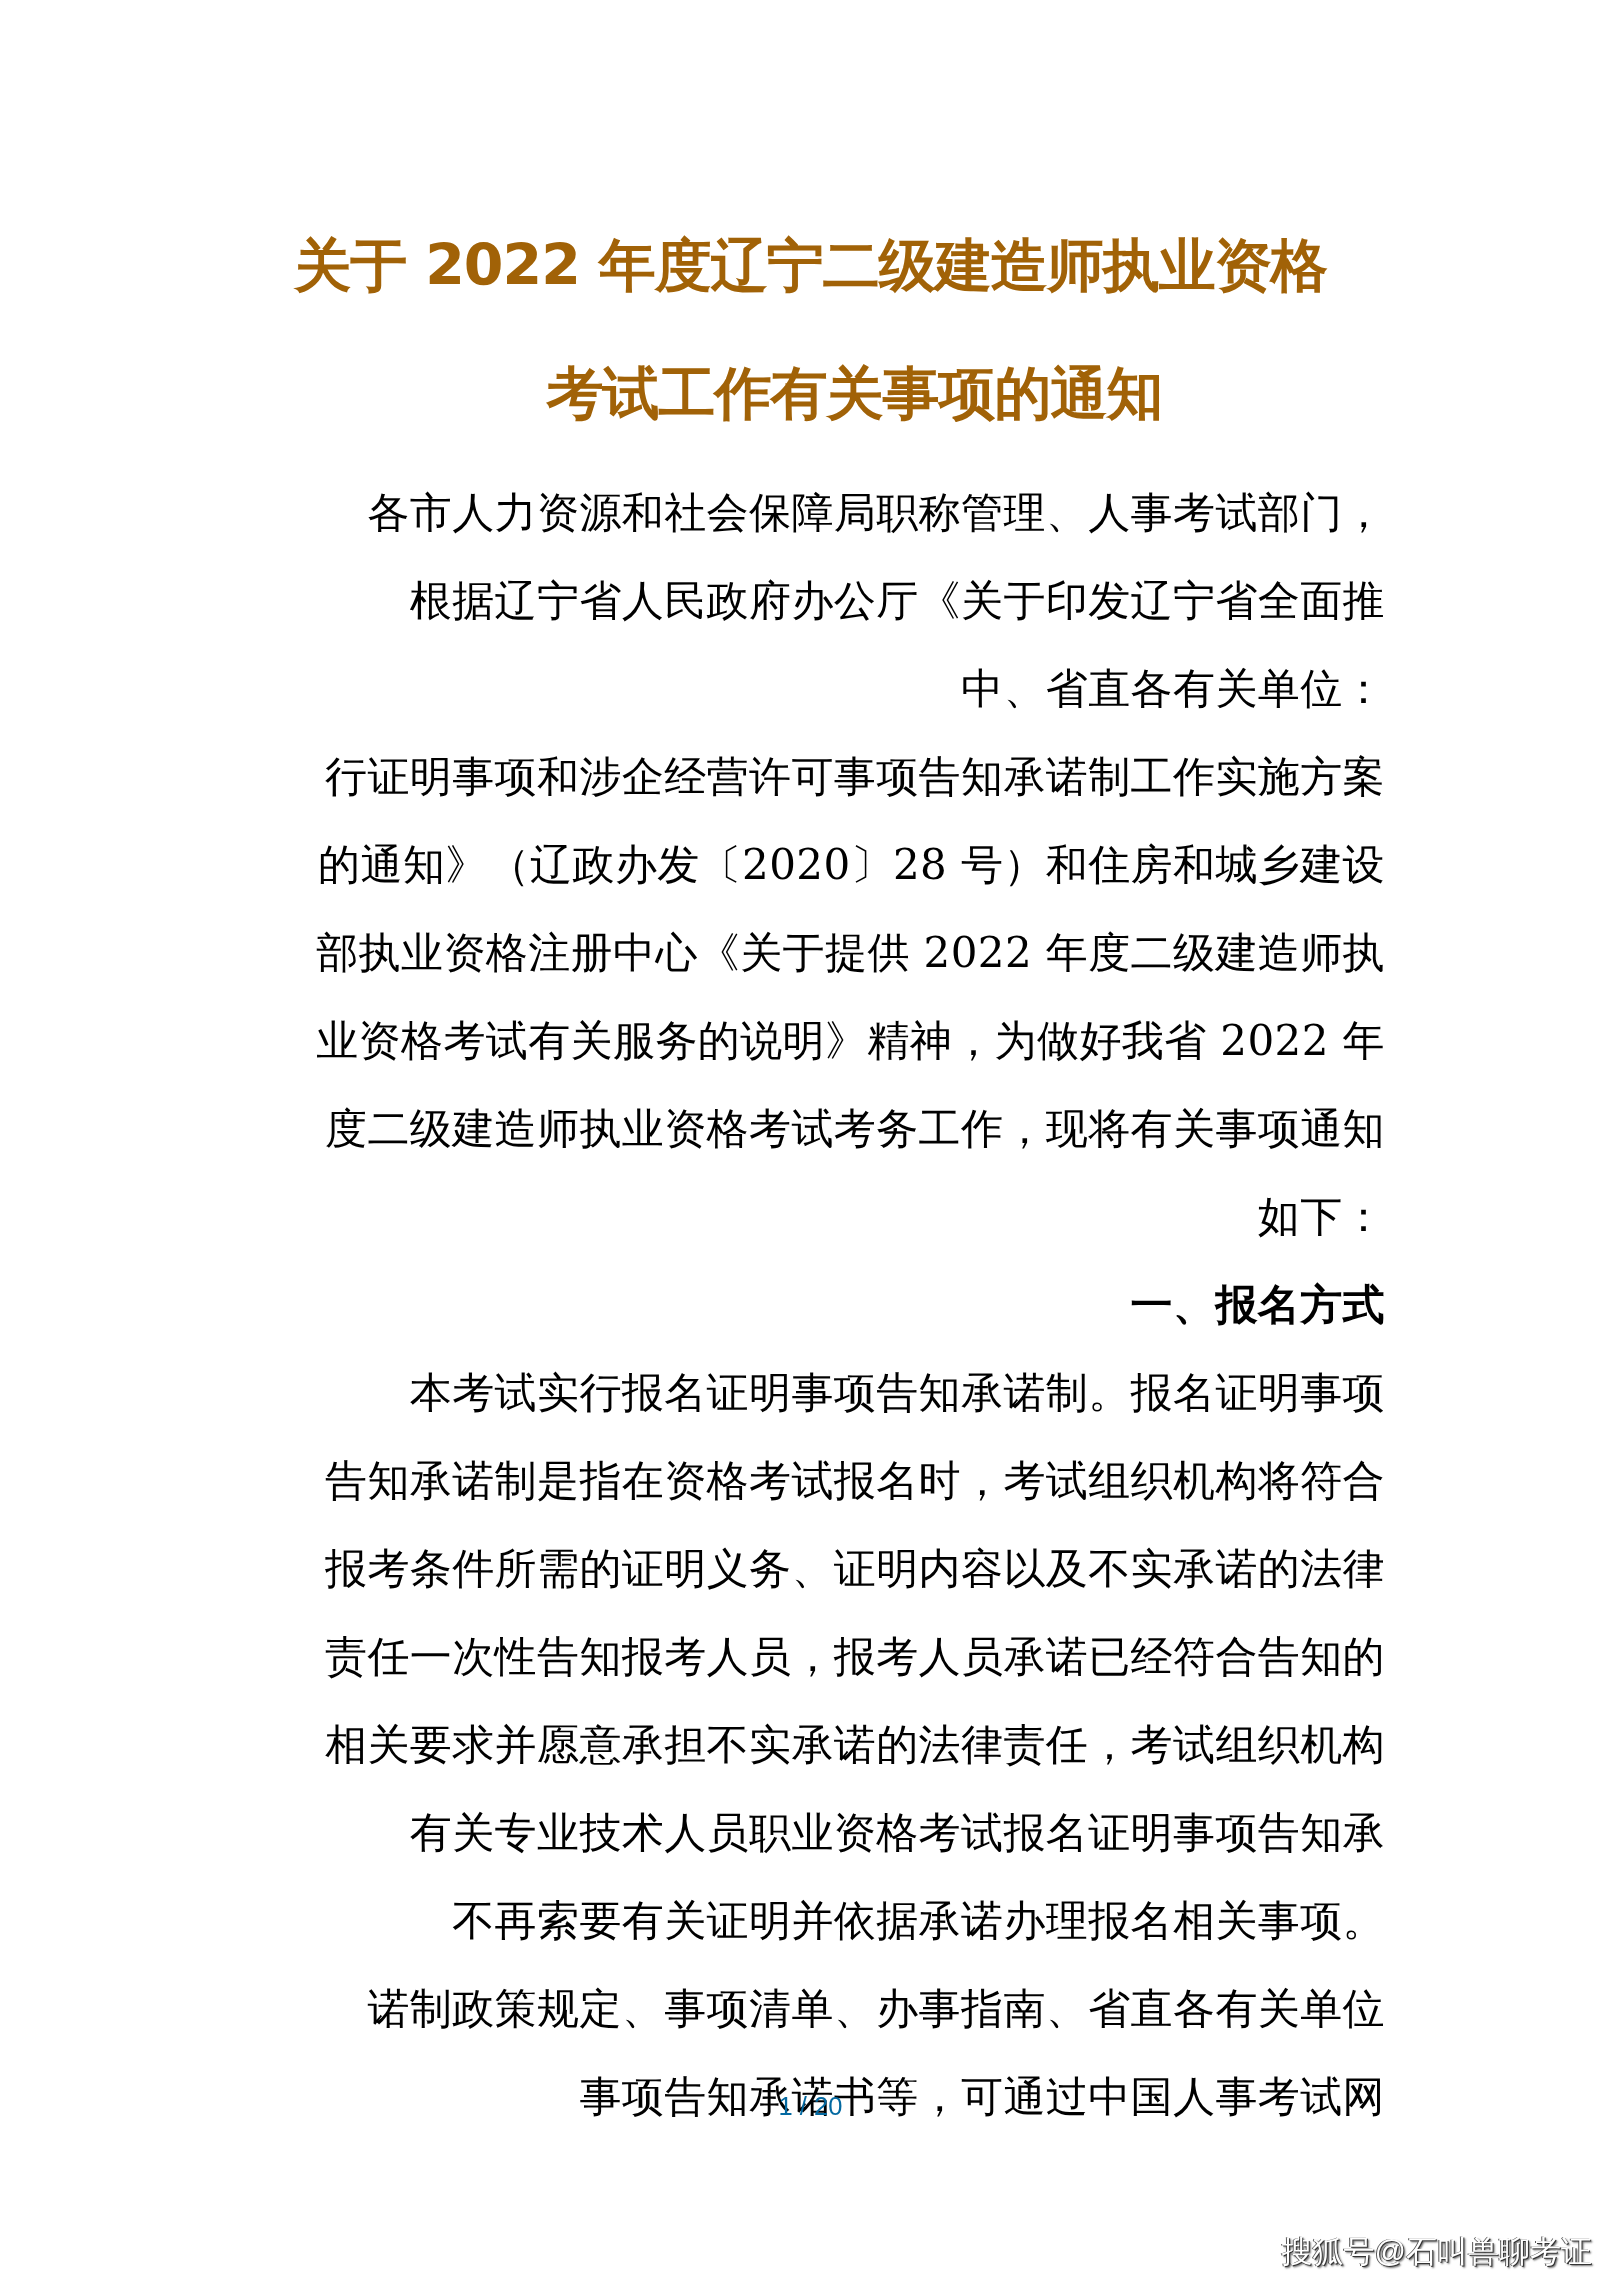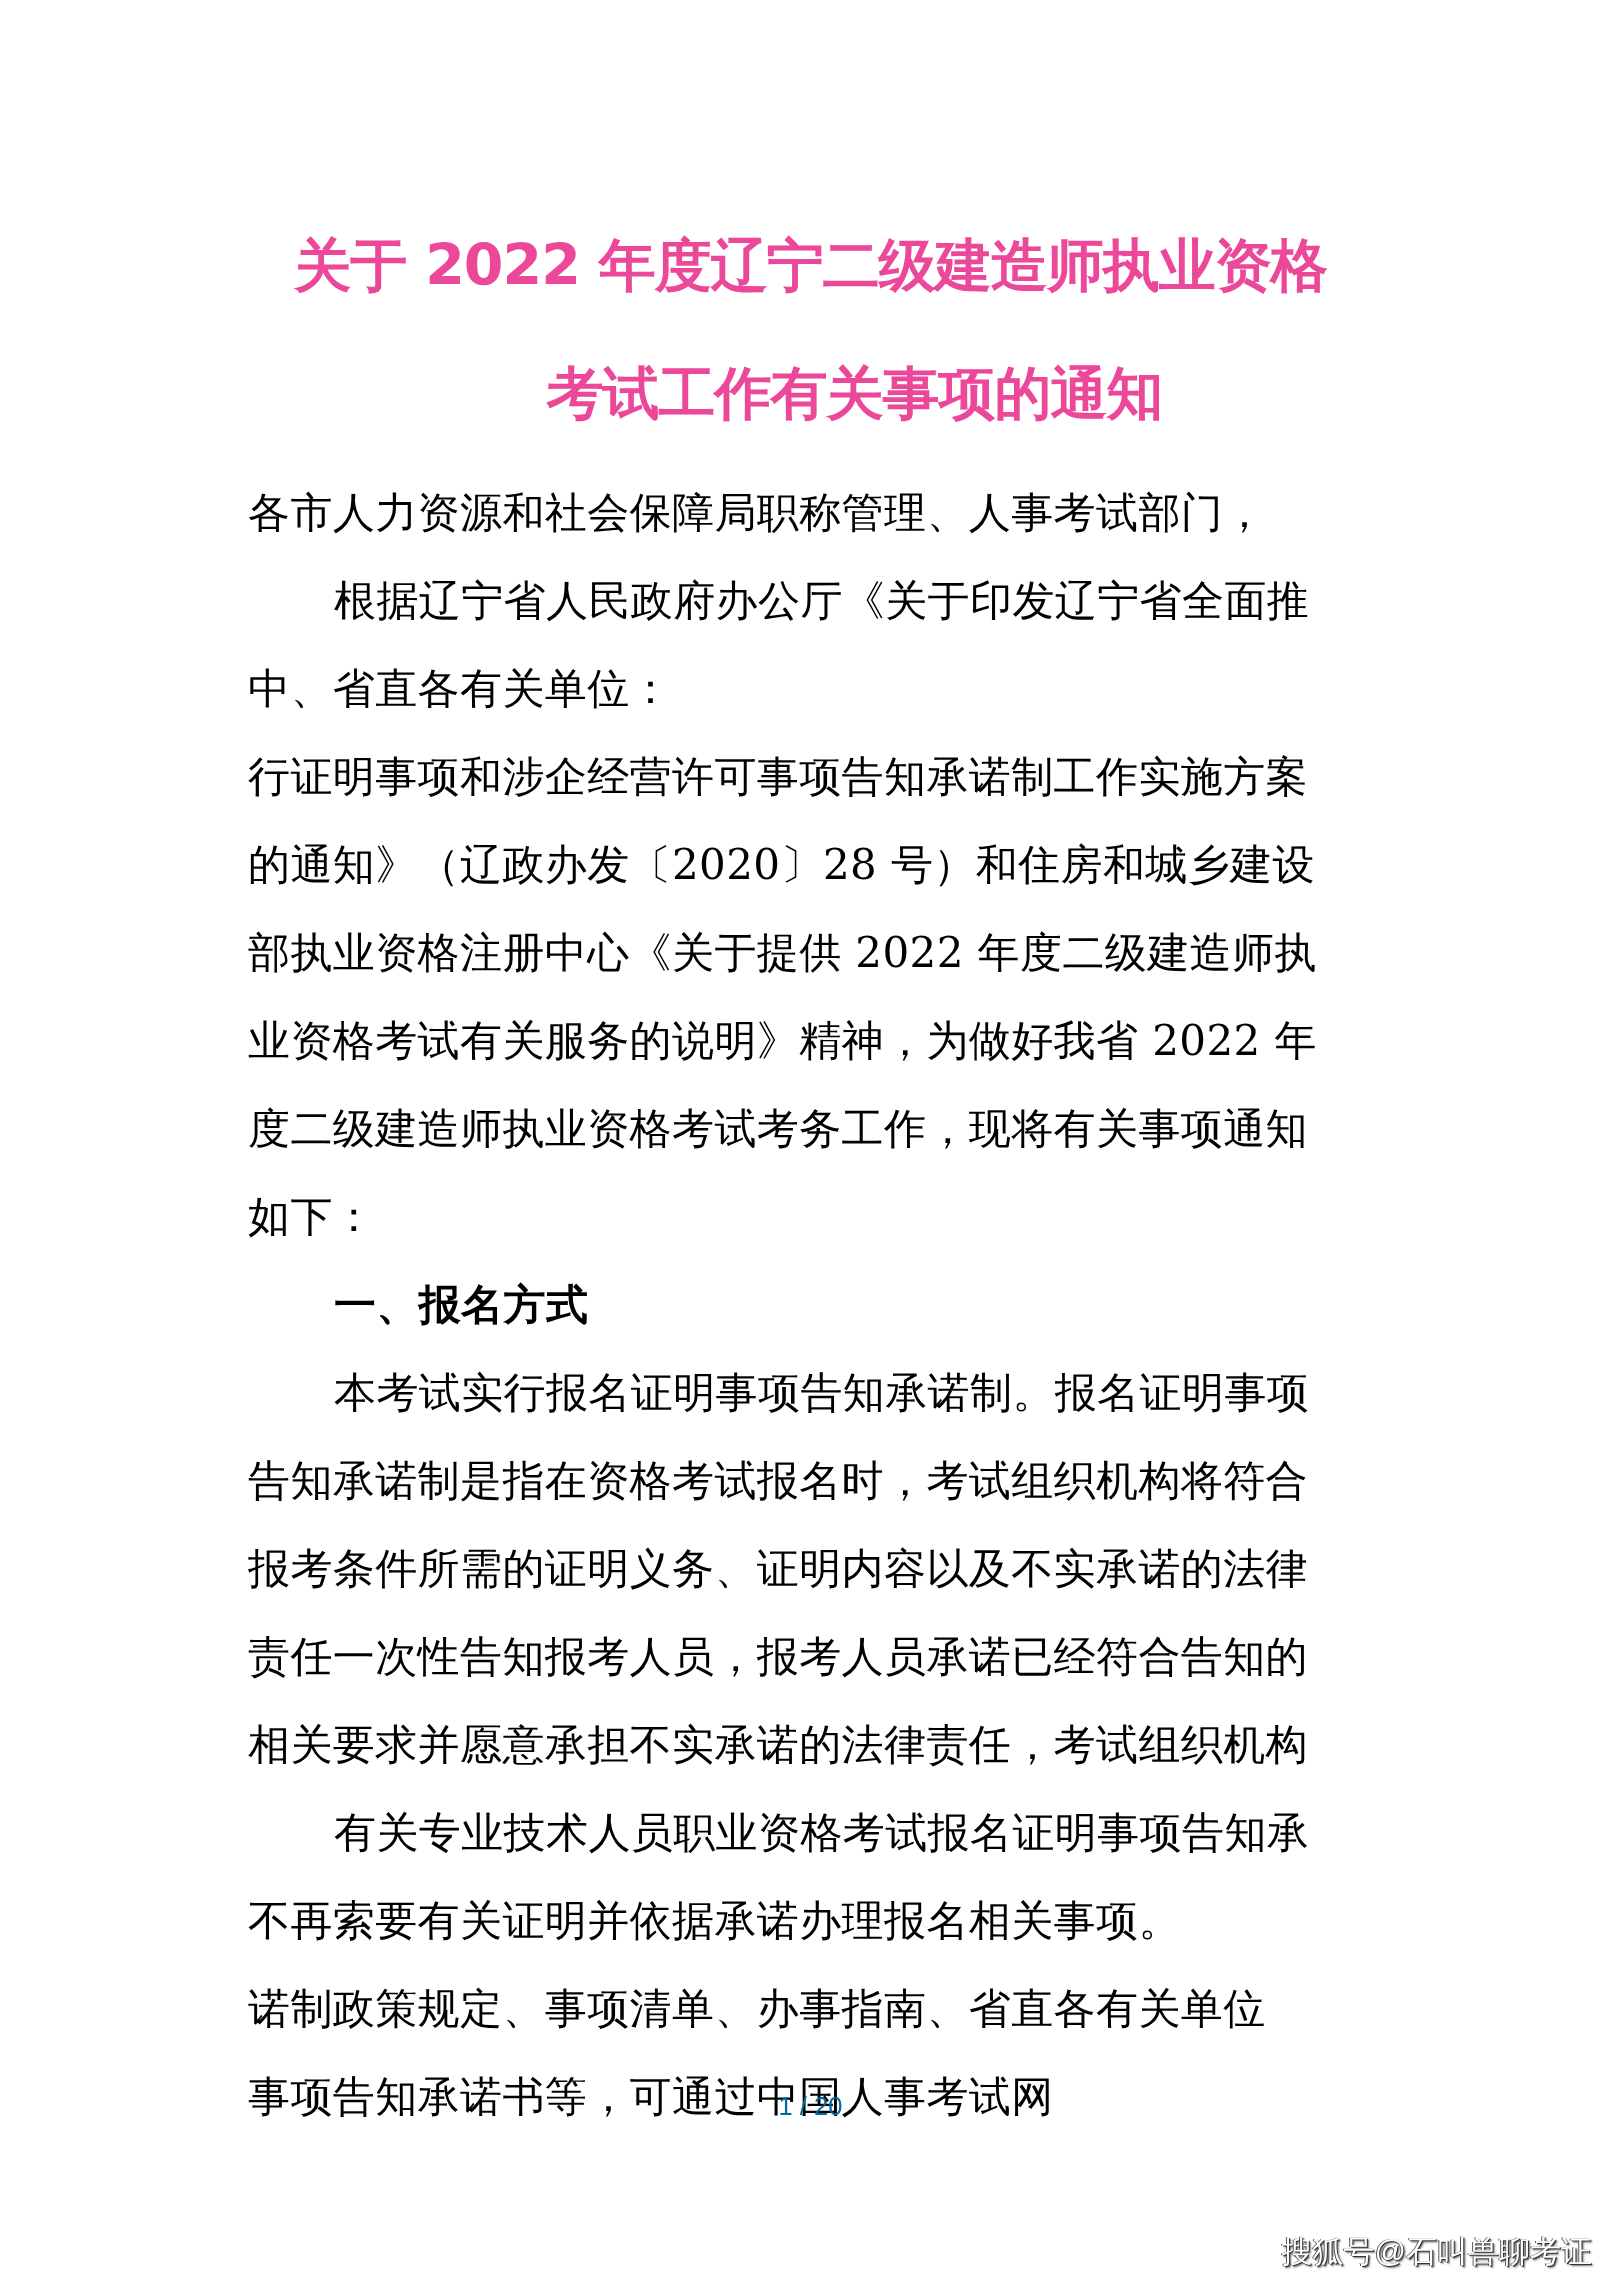--- a/index.html
+++ b/index.html
@@ -24,35 +24,36 @@
     }
     .title {
       position: absolute;
       left: 0;
       width: 1621px;
       text-align: center;
       font-family: "DejaVu Sans", "Liberation Sans", sans-serif;
       font-weight: bold;
       font-size: 57px;
       line-height: 69px;
-      color: #ec4899;
+      color: #a16207;
       white-space: nowrap;
       letter-spacing: -1px;
     }
     .title.l1 { top: 231px; }
     .title.l2 { top: 359px; margin-left: 44px; }
 
     .body-text {
       position: absolute;
       left: 248px;
       top: 469px;
       width: 1137px;
       font-size: 42px;
       line-height: 88px;
       letter-spacing: 0.4px;
+      text-align: right;
     }
     .line {
       display: block;
       height: 88px;
       white-space: nowrap;
     }
     .indent { padding-left: 86px; }
     .heading {
       font-family: "DejaVu Sans", "Liberation Sans", sans-serif;
       font-weight: bold;

